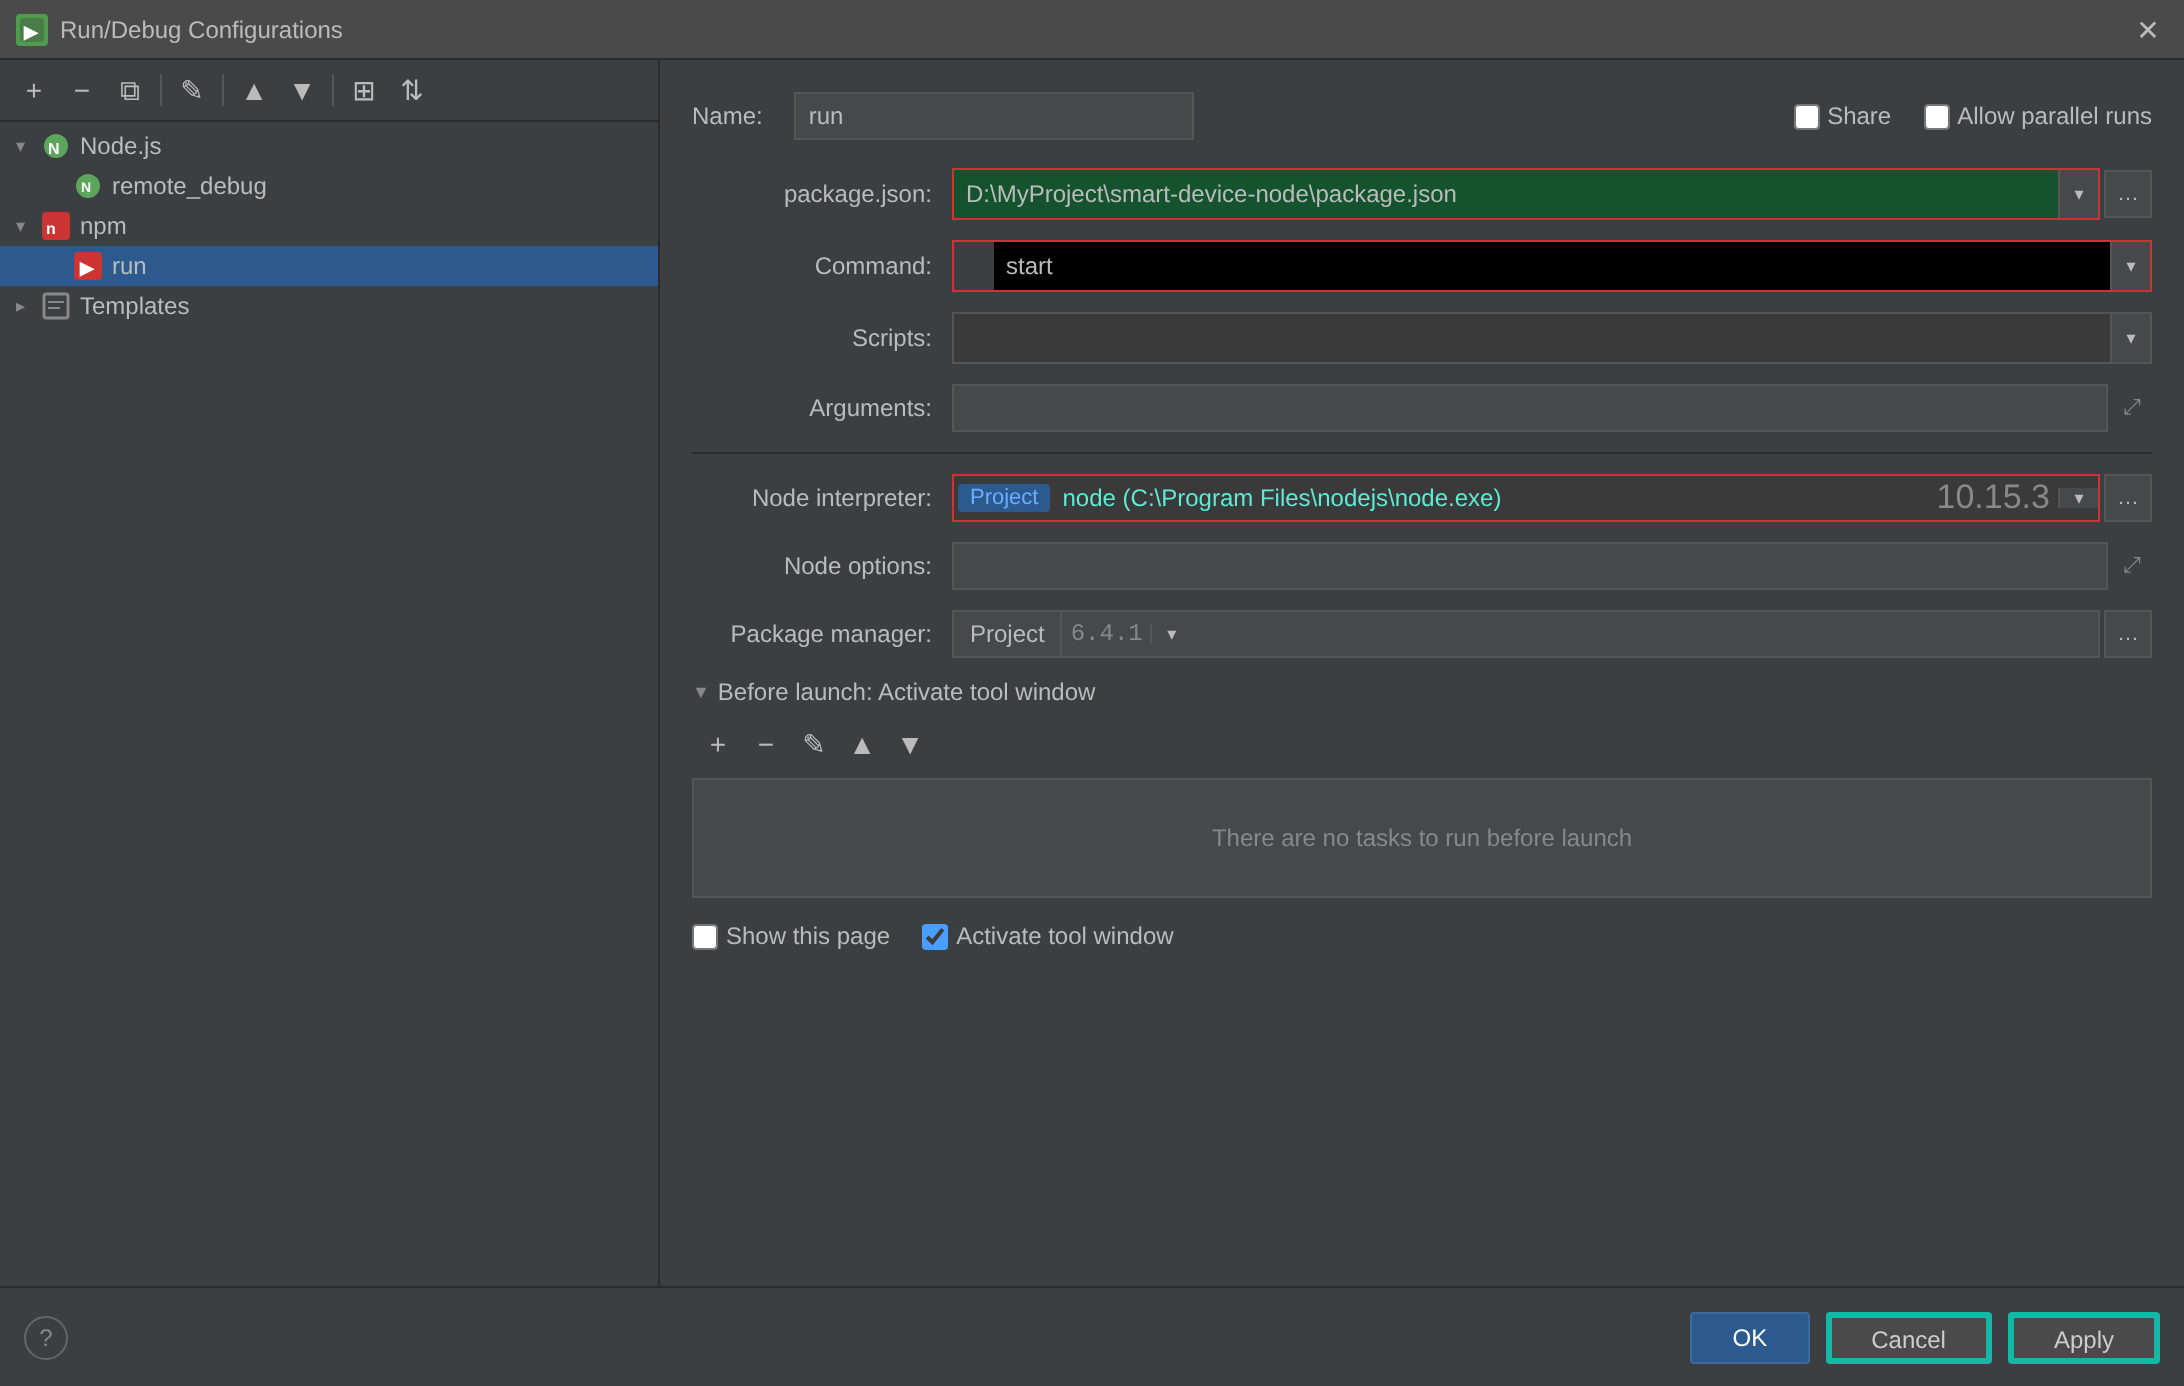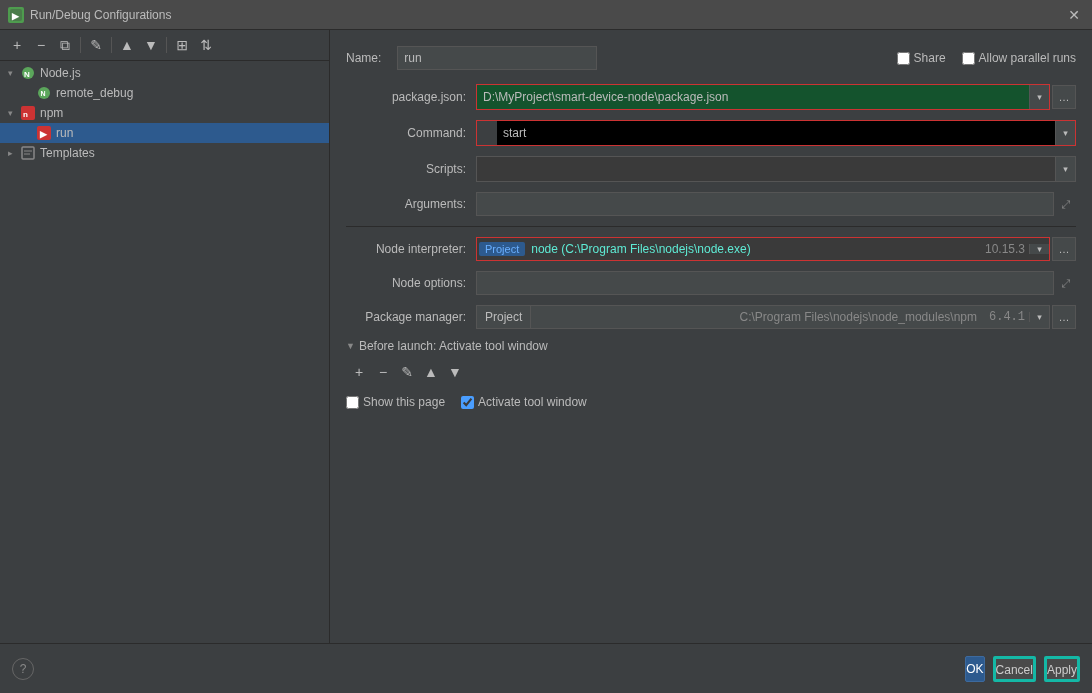--- a/index.html
+++ b/index.html
@@ -275,21 +275,21 @@
       white-space: nowrap;
     }
     .interpreter-path {
       flex: 1;
       color: #5eead4;
       font-size: 12px;
       padding: 0 4px;
     }
     .interpreter-version {
       color: #888;
-      font-size: 12px;
+      font-size: 17px;
       padding: 0 4px;
     }
 
     
     .pkg-manager-field {
       flex: 1;
       display: flex;
       align-items: center;
       background: #45494a;
       border: 1px solid #555;
@@ -370,21 +370,21 @@
       padding: 0 12px;
     }
     .footer-left {
       display: flex; align-items: center;
     }
     .footer-right {
       display: flex; gap: 8px; align-items: center;
     }
 
     .btn {
-      padding: 4px 0;
+      padding: 4px 20px;
       font-size: 12px;
       cursor: pointer;
       border-radius: 2px;
       height: 26px;
     }
     .btn-primary {
       background: #2d5a8e;
       border: 1px solid #3d6a9e;
       color: #fff;
     }
@@ -592,21 +592,20 @@
         <input type="text" class="text-input" style="flex: 1 1 0%;" value="">
         <button class="expand-btn" title="Expand">⤢</button>
       </div>
     </div>
 
     <div class="form-row">
       <span class="form-label">Package manager:</span>
       <div class="form-field">
         <div class="pkg-manager-field" style="flex:1; height:24px;">
           <span class="pkg-badge">Project</span>
-          <span class="pkg-path">C:\Program Files\nodejs\node_modules\npm</span>
           <span class="pkg-version">6.4.1</span>
           <button class="dropdown-arrow-btn">▾</button>
         </div>
         <button class="browse-btn" title="Browse">…</button>
       </div>
     </div>
 
 
     <div class="section-header">
       <span class="section-arrow">▼</span>
@@ -614,20 +613,23 @@
     </div>
 
     <div class="before-launch-toolbar">
       <button class="toolbar-btn" title="Add">+</button>
       <button class="toolbar-btn" title="Remove">−</button>
       <button class="toolbar-btn" title="Edit">✎</button>
       <button class="toolbar-btn" title="Move Up">▲</button>
       <button class="toolbar-btn" title="Move Down">▼</button>
     </div>
 
+    <div class="before-launch-content">
+      <span>There are no tasks to run before launch</span>
+    </div>
 
     <div class="bottom-options">
       <label class="checkbox-label">
         <input type="checkbox" style="">
         <span>Show this page</span>
       </label>
       <label class="checkbox-label">
         <input type="checkbox" checked="" style="">
         <span>Activate tool window</span>
       </label>

